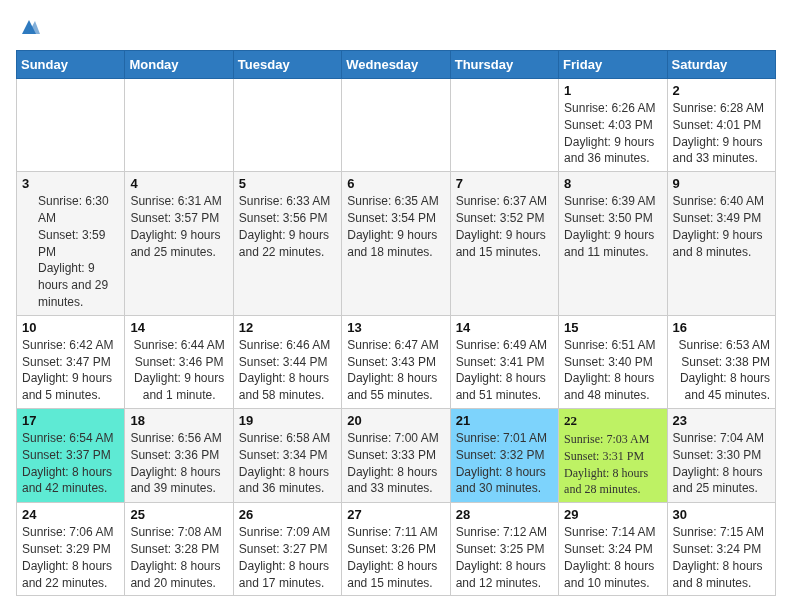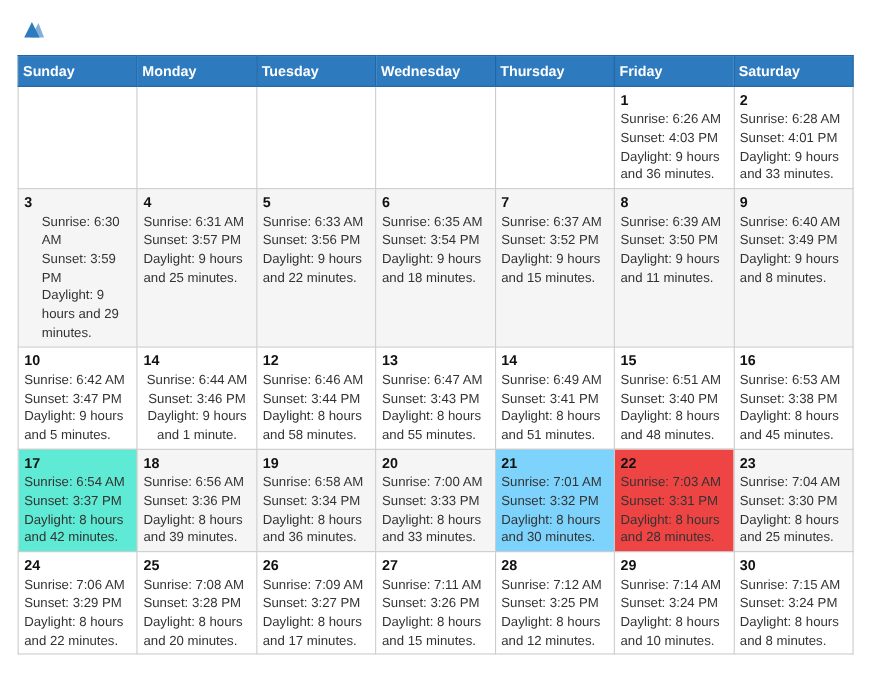--- a/index.html
+++ b/index.html
@@ -205,21 +205,21 @@
 Daylight: 8 hours and 51 minutes.</div>
         </td>
         <td>
           <span class="day-number">15</span>
           <div class="day-info" style="white-space: pre-line;">Sunrise: 6:51 AM
 Sunset: 3:40 PM
 Daylight: 8 hours and 48 minutes.</div>
         </td>
         <td>
           <span class="day-number">16</span>
-          <div class="day-info" style="white-space: pre-line;">Sunrise: 6:53 AM
+          <div class="day-info" style="white-space: pre-line; text-align: right;">Sunrise: 6:53 AM
 Sunset: 3:38 PM
 Daylight: 8 hours and 45 minutes.</div>
         </td>
       </tr>
       <tr>
         <td style="background: #5eead4;">
           <span class="day-number">17</span>
           <div class="day-info" style="white-space: pre-line;">Sunrise: 6:54 AM
 Sunset: 3:37 PM
 Daylight: 8 hours and 42 minutes.</div>
@@ -241,21 +241,21 @@
           <div class="day-info" style="white-space: pre-line;">Sunrise: 7:00 AM
 Sunset: 3:33 PM
 Daylight: 8 hours and 33 minutes.</div>
         </td>
         <td style="background: #7dd3fc;">
           <span class="day-number">21</span>
           <div class="day-info" style="white-space: pre-line;">Sunrise: 7:01 AM
 Sunset: 3:32 PM
 Daylight: 8 hours and 30 minutes.</div>
         </td>
-        <td style="background: #ef4444;">
+        <td style="background: #bef264; font-family: Liberation Serif, serif;">
           <span class="day-number">22</span>
           <div class="day-info" style="white-space: pre-line;">Sunrise: 7:03 AM
 Sunset: 3:31 PM
 Daylight: 8 hours and 28 minutes.</div>
         </td>
         <td style="background: rgb(245, 245, 245);">
           <span class="day-number">23</span>
           <div class="day-info" style="white-space: pre-line;">Sunrise: 7:04 AM
 Sunset: 3:30 PM
 Daylight: 8 hours and 25 minutes.</div>

